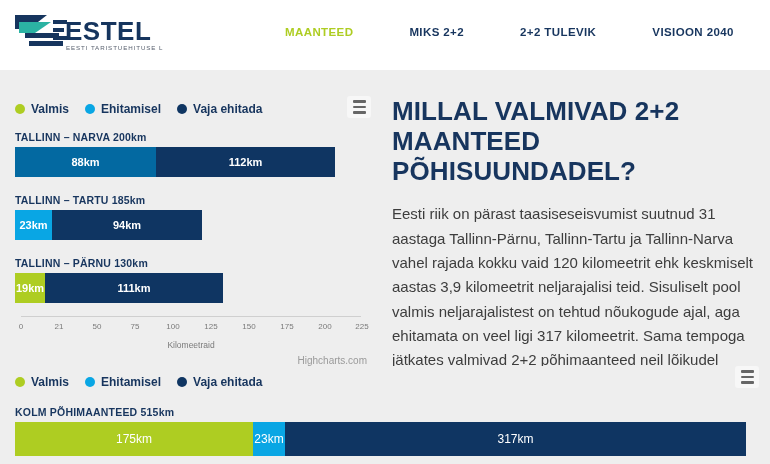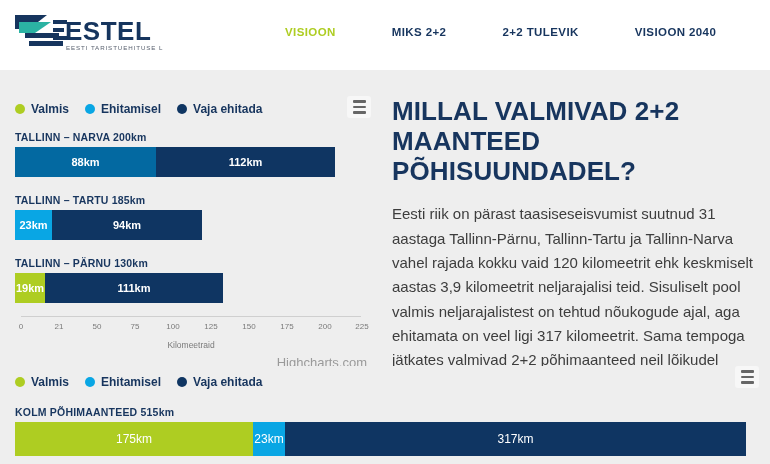--- a/index.html
+++ b/index.html
@@ -76,21 +76,21 @@
   
   .axis { position: absolute; left: 8px; top: 223px; width: 352px; height: 46px; }
   .axis-line { position: absolute; left: 6px; top: 0; width: 340px; height: 1px; background: #cfcfcf; }
   .tick { position: absolute; top: 6px; font-size: 8px; color: #7a7a7a; transform: translateX(-50%); white-space: nowrap; }
   .axis-title {
     position: absolute; top: 24px; left: 0; width: 352px; text-align: center;
     font-size: 8.5px; color: #7a7a7a;
   }
   .credits {
     position: absolute; right: 8px; top: 262px;
-    font-size: 13px; color: #9a9a9a; cursor: pointer;
+    font-size: 10px; color: #9a9a9a; cursor: pointer;
   }
 
   
   .content { position: absolute; left: 392px; top: 26px; width: 370px; }
   .headline {
     font-size: 26px; line-height: 1.16; font-weight: bold;
     color: #17355e; letter-spacing: .1px; margin-bottom: 16px;
   }
   .body-text {
     font-size: 15px; line-height: 1.62; color: #3d3d3d; margin-bottom: 22px;
@@ -131,21 +131,21 @@
         <polygon points="16,32 50,32 50,37 16,37" fill="#16355e"></polygon>
         <rect x="40" y="11" width="14" height="4" fill="#16355e"></rect>
         <rect x="40" y="19" width="11" height="4" fill="#16355e"></rect>
         <rect x="40" y="27" width="14" height="4" fill="#16355e"></rect>
         <text x="52" y="31" font-family="Liberation Sans, sans-serif" font-size="26" font-weight="bold" fill="#16355e" letter-spacing="0.5">ESTEL</text>
         <text x="53" y="41" font-family="Liberation Sans, sans-serif" font-size="6.2" fill="#5a6270" letter-spacing="0.9">EESTI TARISTUEHITUSE LIIT</text>
       </svg>
     </a>
 
     <nav class="nav">
-      <a class="nav-item active">VISIOON</a>
+      <a class="nav-item active">MAANTEED</a>
       <a class="nav-item">MIKS 2+2</a>
       <a class="nav-item">2+2 TULEVIK</a>
       <a class="nav-item">VISIOON 2040</a>
     </nav>
   </div>
 
   <div class="panel">
     <div class="panel-inner">
 
       <div class="chart-top">

